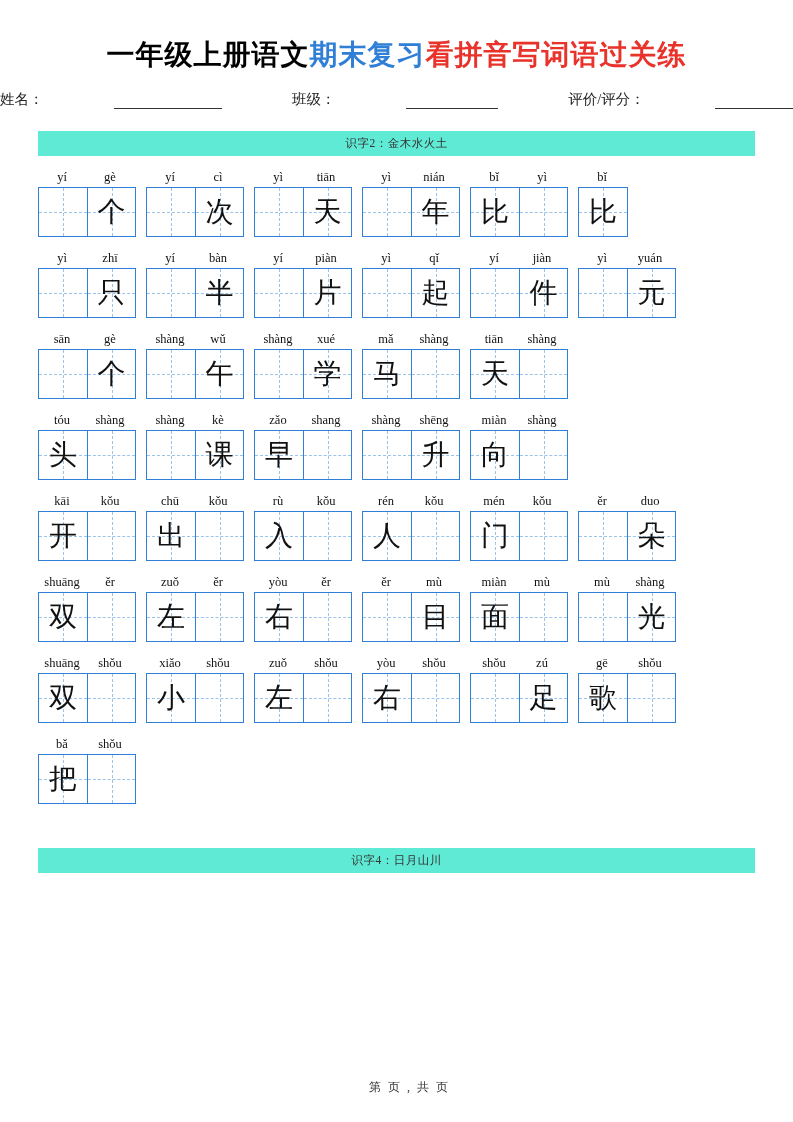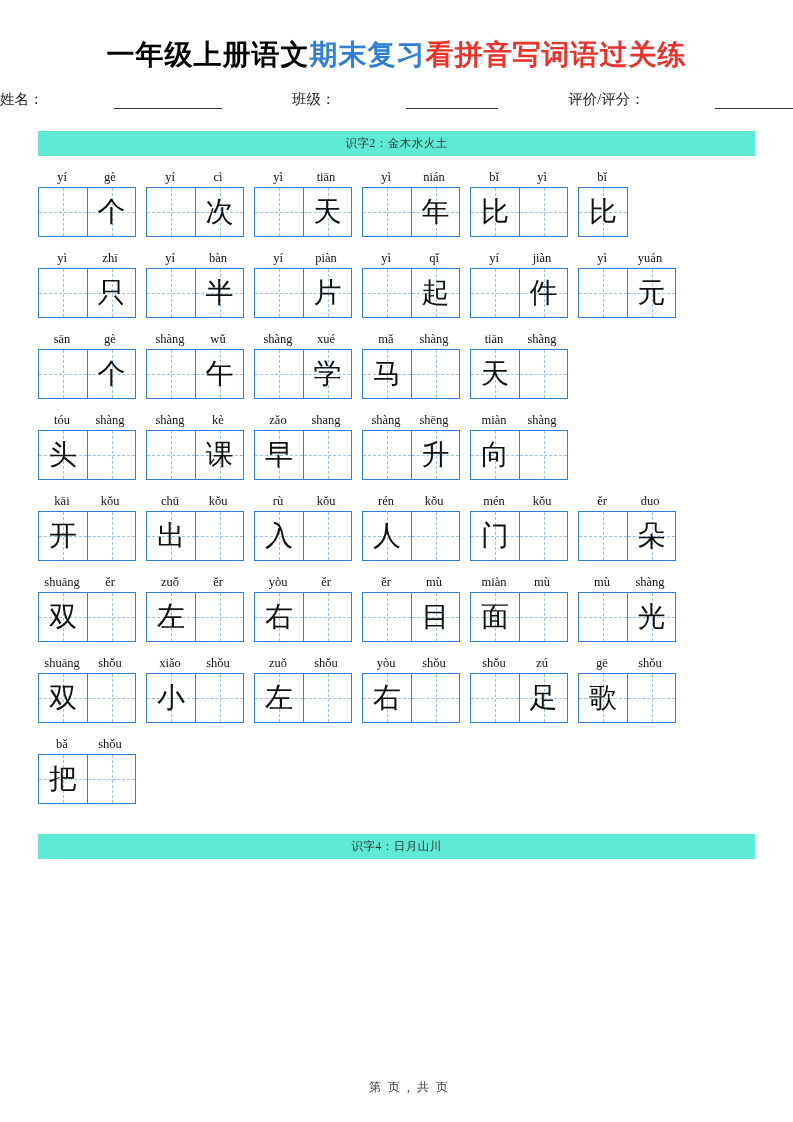--- a/index.html
+++ b/index.html
@@ -589,16 +589,16 @@
         </div>
         <div class="grid">
           <div class="cell"><span class="ch">把</span></div>
           <div class="cell"><span class="ch"></span></div>
         </div>
       </div>
     </div>
 
   </div>
 
-  <div class="section-bar" style="margin-top:30px">识字4：日月山川</div>
+  <div class="section-bar" style="margin-top:44px">识字4：日月山川</div>
 
   <div class="footer">第  页 , 共   页</div>
 </div>
 
 </body></html>

